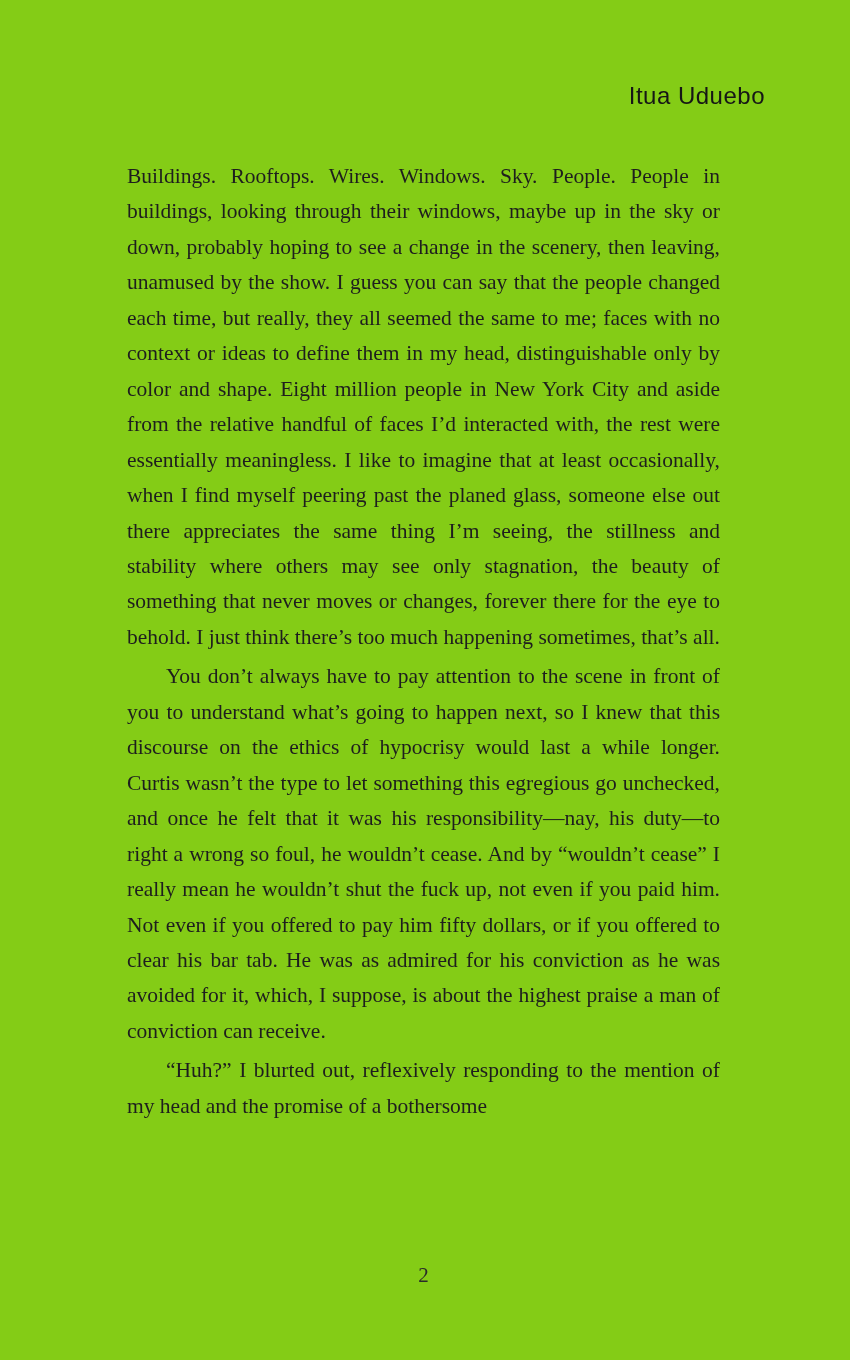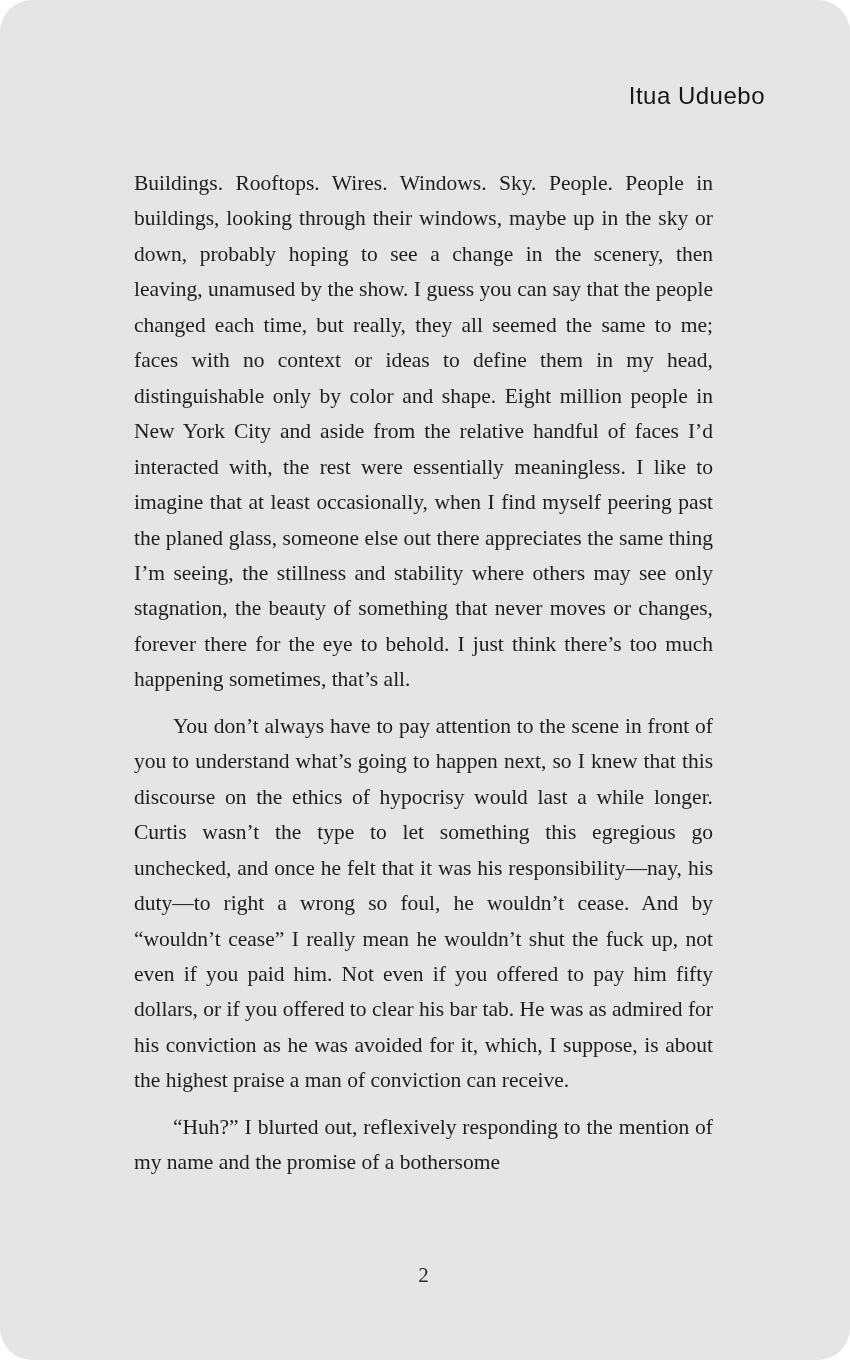--- a/index.html
+++ b/index.html
@@ -10,22 +10,21 @@
   body {
     width: 850px;
     height: 1360px;
     position: relative;
     overflow: hidden;
     font-family: "Liberation Serif", "DejaVu Serif", serif;
   }
   .page {
     position: absolute;
     inset: 0;
-    background: #e5e5e5;
-    border-radius: 32px;
+    background: #84cc16;
   }
   .page-header {
     position: absolute;
     top: 82px;
     left: 0;
     right: 85px;
     text-align: right;
     font-family: "Liberation Sans", sans-serif;
     font-size: 24px;
     font-weight: 400;
@@ -37,21 +36,21 @@
     top: 155px;
     left: 123px;
     width: 601px;
     color: #1e1e1e;
     font-size: 21.5px;
     line-height: 35.45px;
     text-align: justify;
     text-justify: inter-word;
   }
   .page-body p {
-    margin: 11px;
+    margin: 4px;
     padding: 0;
   }
   .page-body p.indented {
     text-indent: 39px;
     font-family: Liberation Serif, serif;
   }
   .page-footer {
     position: absolute;
     top: 1263px;
     left: 123px;
@@ -66,20 +65,20 @@
 
 <div class="page">
 
   <div class="page-header">
     <span>Itua Uduebo</span>
   </div>
 
   <main class="page-body">
     <p>Buildings. Rooftops. Wires. Windows. Sky. People. People in buildings, looking through their windows, maybe up in the sky or down, probably hoping to see a change in the scenery, then leaving,  unamused by the show. I guess you can say that the people changed each time, but really, they all seemed the same to me; faces with no context or ideas to define them in my head, distinguishable only by color and shape. Eight million people in New York City and aside from the relative handful of  faces I’d interacted with, the rest were essentially meaningless.  I like to imagine that at least occasionally, when I find myself  peering past the planed glass, someone else out there appreciates the same thing I’m seeing, the stillness and stability where others may see only stagnation, the beauty of something that never moves or changes, forever there for the eye to behold. I just think there’s too much happening sometimes, that’s all.</p>
     <p class="indented">You don’t always have to pay attention to the scene in front of  you to understand what’s going to happen next, so I knew that this discourse on the ethics of  hypocrisy would last a while longer. Curtis wasn’t the type to let something this egregious go unchecked, and once he felt that it was his responsibility—nay, his duty—to right a wrong so foul, he wouldn’t cease. And by “wouldn’t cease” I really mean he wouldn’t shut the fuck up, not even if  you paid him. Not even if  you offered to pay him fifty dollars, or if  you offered to clear his bar tab. He was as admired for his conviction as he was avoided for it, which, I suppose, is about the highest praise a man of conviction can receive.</p>
-    <p class="indented">“Huh?” I blurted out, reflexively responding to the mention of  my name and the promise of  a bothersome</p>
+    <p class="indented">“Huh?” I blurted out, reflexively responding to the mention of  my head and the promise of  a bothersome</p>
   </main>
 
   <div class="page-footer">
     <span>2</span>
   </div>
 
 </div>
 
 </body></html>

